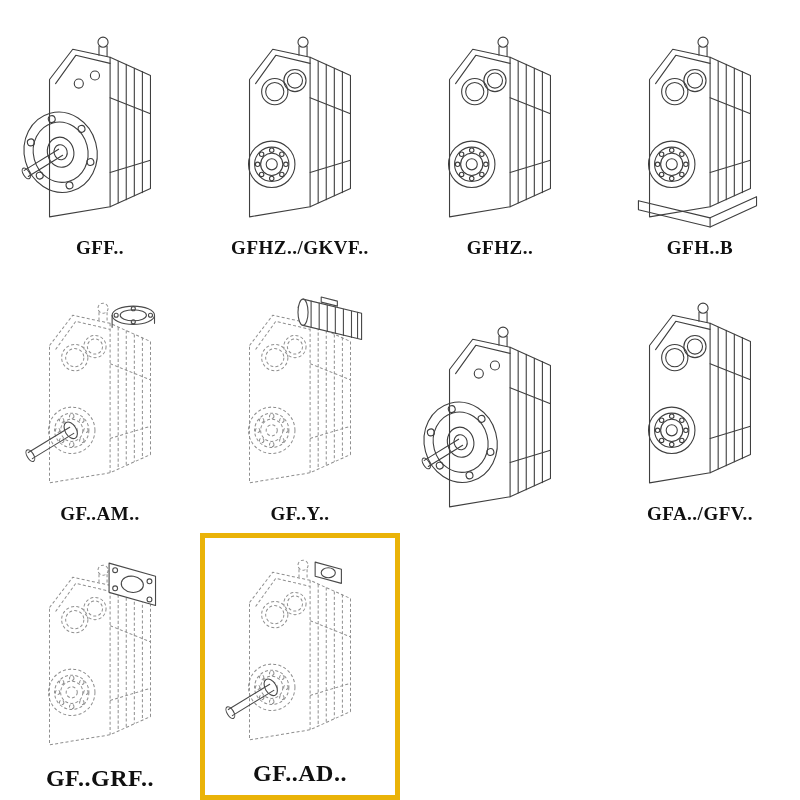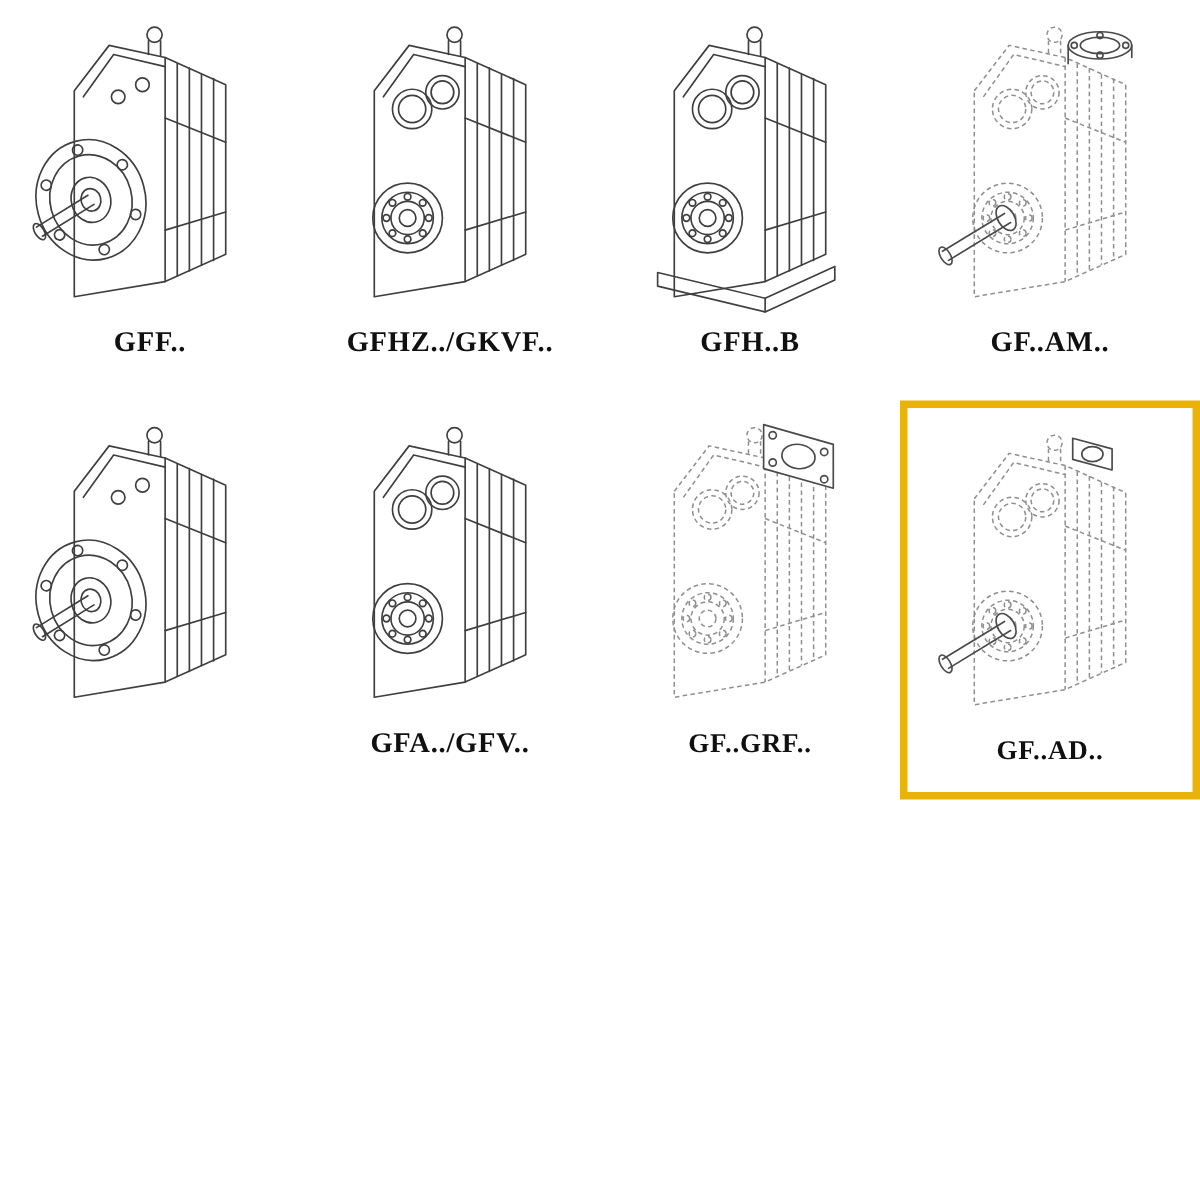--- a/index.html
+++ b/index.html
@@ -6,31 +6,31 @@
   .page{
     width:800px;height:800px;background:#ffffff;overflow:hidden;
     font-family:"Liberation Serif","DejaVu Serif",serif;
   }
   .grid{
     display:grid;width:800px;height:800px;
     grid-template-columns:repeat(4,1fr);
     grid-template-rows:repeat(3,1fr);
   }
   .cell{
-    display:flex;flex-direction:column;align-items:center;justify-content:flex-start;
+    display:flex;flex-direction:column;align-items:center;justify-content:flex-end;
     padding:4px 2px 8px 2px;box-sizing:border-box;margin:0;
   }
   .cell.framed{border:5px solid #eab308;}
   .art{flex:0 0 auto;display:flex;align-items:flex-end;justify-content:center;}
   .art svg{display:block;}
   .label{
     font-weight:700;font-size:19px;letter-spacing:.5px;color:#101010;
     margin-top:2px;white-space:nowrap;
   }
-  .cell.lg .label{font-size:18px;}
+  .cell.lg .label{font-size:24px;}
   .sprite{position:absolute;width:0;height:0;overflow:hidden;}
 </style>
 </head>
 <body>
 
 <svg class="sprite" xmlns="http://www.w3.org/2000/svg" aria-hidden="true">
   <defs>
 
     <g id="body-core" fill="none">
       <path d="M35,56 L58,26 L95,34 L135,52 L135,164 L95,182 L35,192 Z"></path>
@@ -224,20 +224,28 @@
 
     <figure class="cell">
       <div class="art">
         <svg width="172" height="212" viewBox="0 0 170 210">
             <use href="#sym-b"></use>
           </svg>
       </div>
       <figcaption class="label">GFHZ../GKVF..</figcaption>
     </figure>
 
+    <figure class="cell">
+      <div class="art">
+        <svg width="172" height="212" viewBox="0 0 170 210">
+            <use href="#sym-b"></use>
+          </svg>
+      </div>
+      <figcaption class="label">GFHZ..</figcaption>
+    </figure>
 
 
 
     <figure class="cell">
       <div class="art">
         <svg width="172" height="212" viewBox="0 0 170 210">
             <use href="#sym-d"></use>
           </svg>
       </div>
       <figcaption class="label">GFH..B</figcaption>
@@ -245,20 +253,28 @@
 
     <figure class="cell">
       <div class="art">
         <svg width="172" height="212" viewBox="0 0 170 210">
             <use href="#sym-e"></use>
           </svg>
       </div>
       <figcaption class="label">GF..AM..</figcaption>
     </figure>
 
+    <figure class="cell">
+      <div class="art">
+        <svg width="172" height="212" viewBox="0 0 170 210">
+            <use href="#sym-f"></use>
+          </svg>
+      </div>
+      <figcaption class="label">GF..Y..</figcaption>
+    </figure>
 
     <figure class="cell">
       <div class="art">
         <svg width="172" height="212" viewBox="0 0 170 210">
             <use href="#sym-a"></use>
           </svg>
       </div>
     </figure>
 
     <figure class="cell">

